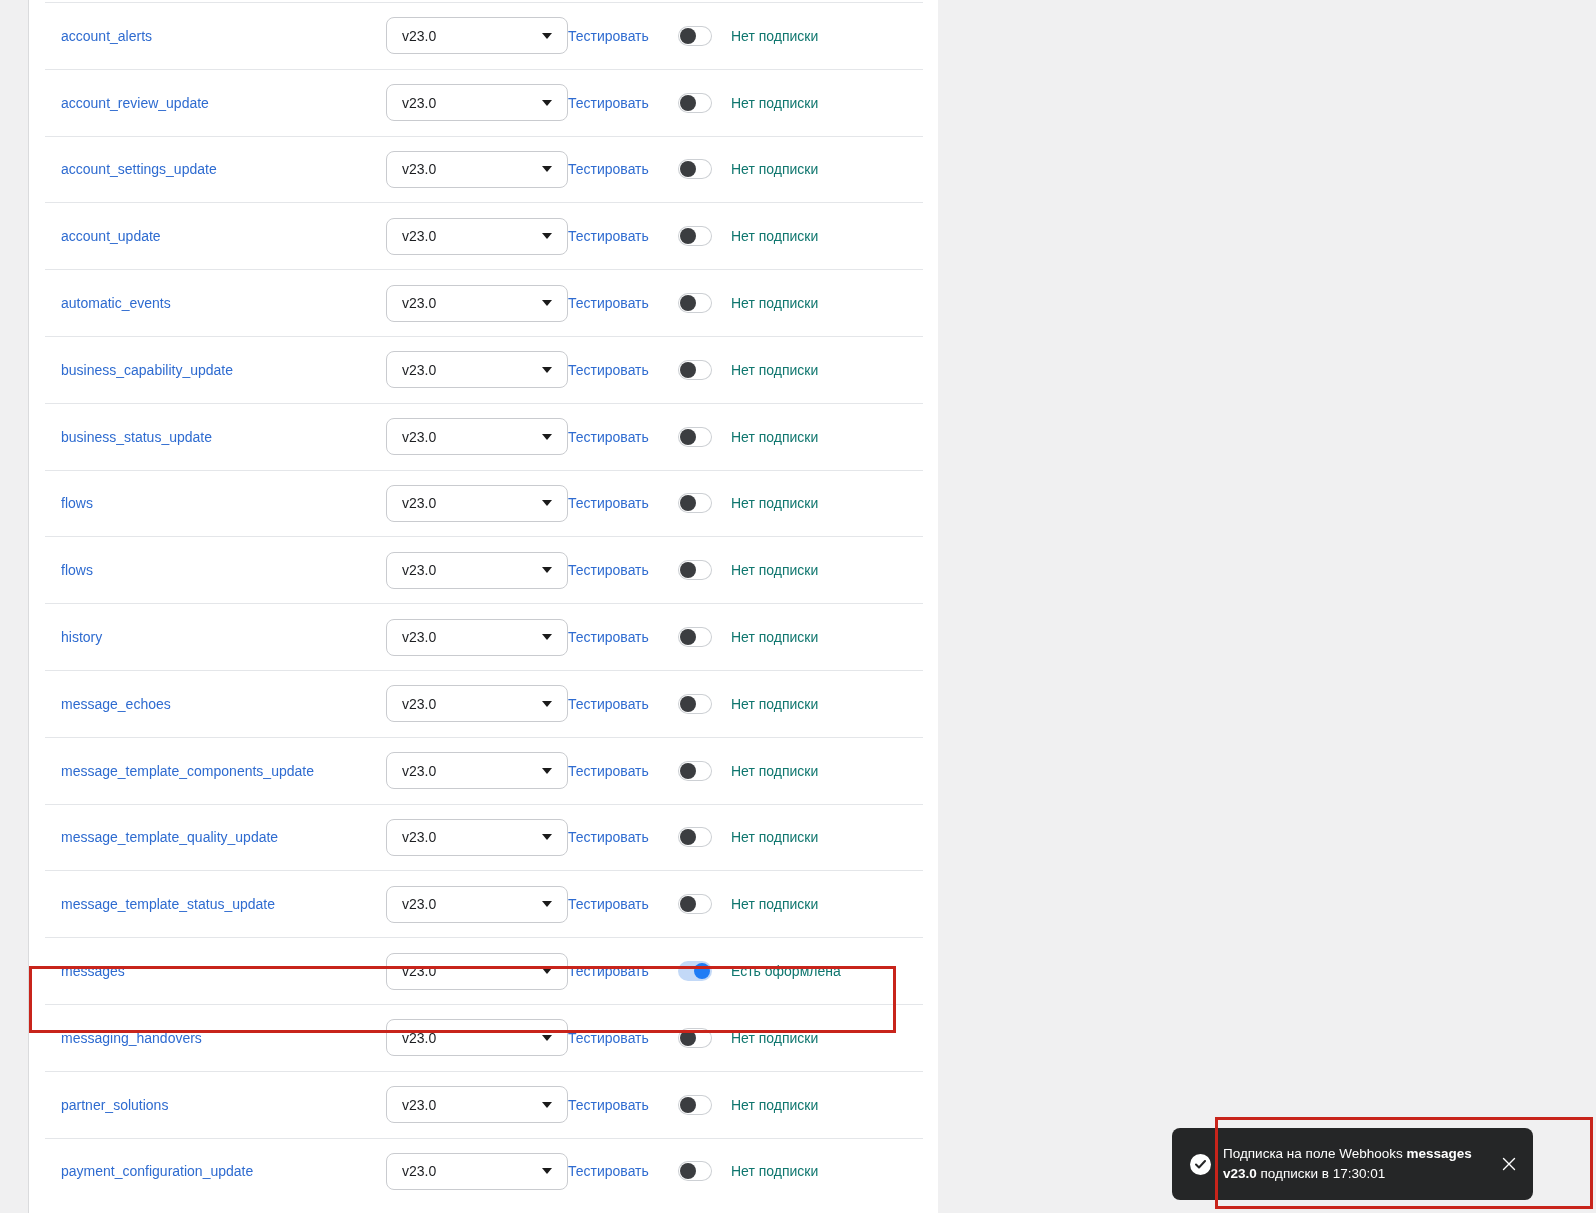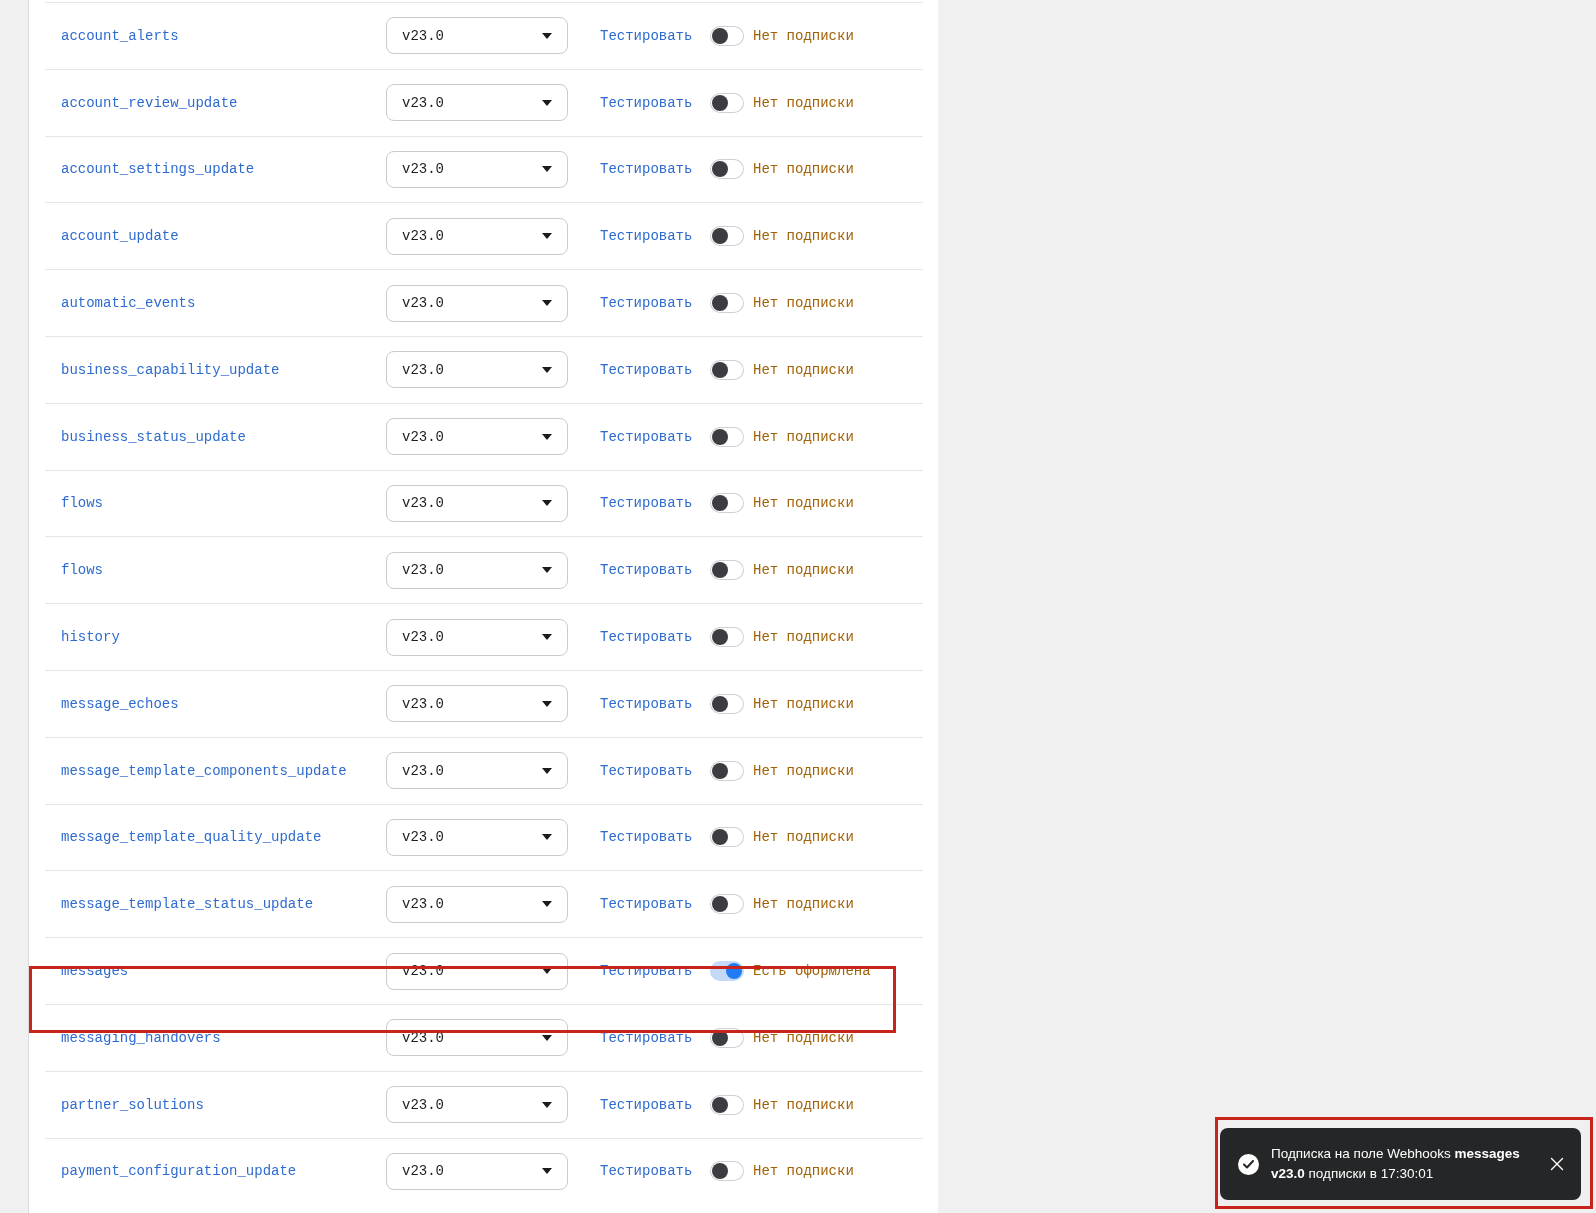--- a/index.html
+++ b/index.html
@@ -7,21 +7,21 @@
   body {
     font-family:"Liberation Sans","DejaVu Sans",sans-serif;
     background:#f0f0f1;
     color:#1c1e21;
     position:relative;
   }
   .panel {
     position:absolute; left:28px; top:0; width:910px; height:1213px;
     background:#ffffff; border-left:1px solid #dadbdd;
   }
-  .table { padding-top:2px;font-family:Liberation Mono, monospace; }
+  .table { padding-top:2px; }
   .row {
     height:66.8px;
     margin:0 15px 0 16px;
     border-top:1px solid #e4e6e9;
     display:flex; align-items:center;
   }
   .field-cell { flex:0 0 341px; padding-left:16px; }
   .link {
     color:#2e6bd0; text-decoration:none; font-size:14px; cursor:pointer;
   }
@@ -29,43 +29,43 @@
     width:182px; height:37px;
     border:1px solid #c9cbcf; border-radius:8px; background:#fff;
     display:flex; align-items:center; justify-content:space-between;
     padding:0 15px; font-size:14px; color:#1c1e21; cursor:pointer;
   }
   .caret {
     width:0; height:0;
     border-left:5px solid transparent; border-right:5px solid transparent;
     border-top:6px solid #1b1b1b;
   }
-  .test-cell { width:110px; margin-left:32px; }
+  .test-cell { width:110px; }
   .toggle {
     position:relative; width:34px; height:20px; border-radius:10px;
     background:#ffffff; box-shadow:inset 0 0 0 1px #cdd0d4; cursor:pointer;
     flex:0 0 34px;
   }
   .toggle .knob {
     position:absolute; top:2px; left:2px; width:16px; height:16px;
     border-radius:50%; background:#3b3d40; display:block;
   }
   .toggle.on { background:#c3d9f7; box-shadow:none; }
   .toggle.on .knob { left:auto; right:2px; background:#1f7cf5; }
-  .status { margin-left:9px; font-size:14px; color:#a16207; white-space:nowrap; }
+  .status { margin-left:19px; font-size:14px; color:#0f766e; white-space:nowrap; }
 
   .hl-box {
     position:absolute; border:3px solid #c8241b; background:transparent;
     pointer-events:none; z-index:5;
   }
   .hl-row-box { left:29px; top:966px; width:867px; height:67px; }
   .hl-toast-box { left:1215px; top:1117px; width:378px; height:92px; }
 
   .toast {
-    position:absolute; left:1220px; top:1128px; width:361px; height:72px;
+    position:absolute; left:1172px; top:1128px; width:361px; height:72px;
     background:#252627; border-radius:8px; color:#ffffff;
     display:flex; align-items:center; padding:0 14px 0 18px; z-index:4;
   }
   .toast-check {
     width:21px; height:21px; border-radius:50%; background:#ffffff;
     display:flex; align-items:center; justify-content:center;
     flex:0 0 21px; margin-right:12px;
   }
   .toast-text { font-size:13.5px; line-height:20px; flex:1; }
   .toast-text b { font-weight:bold; }

